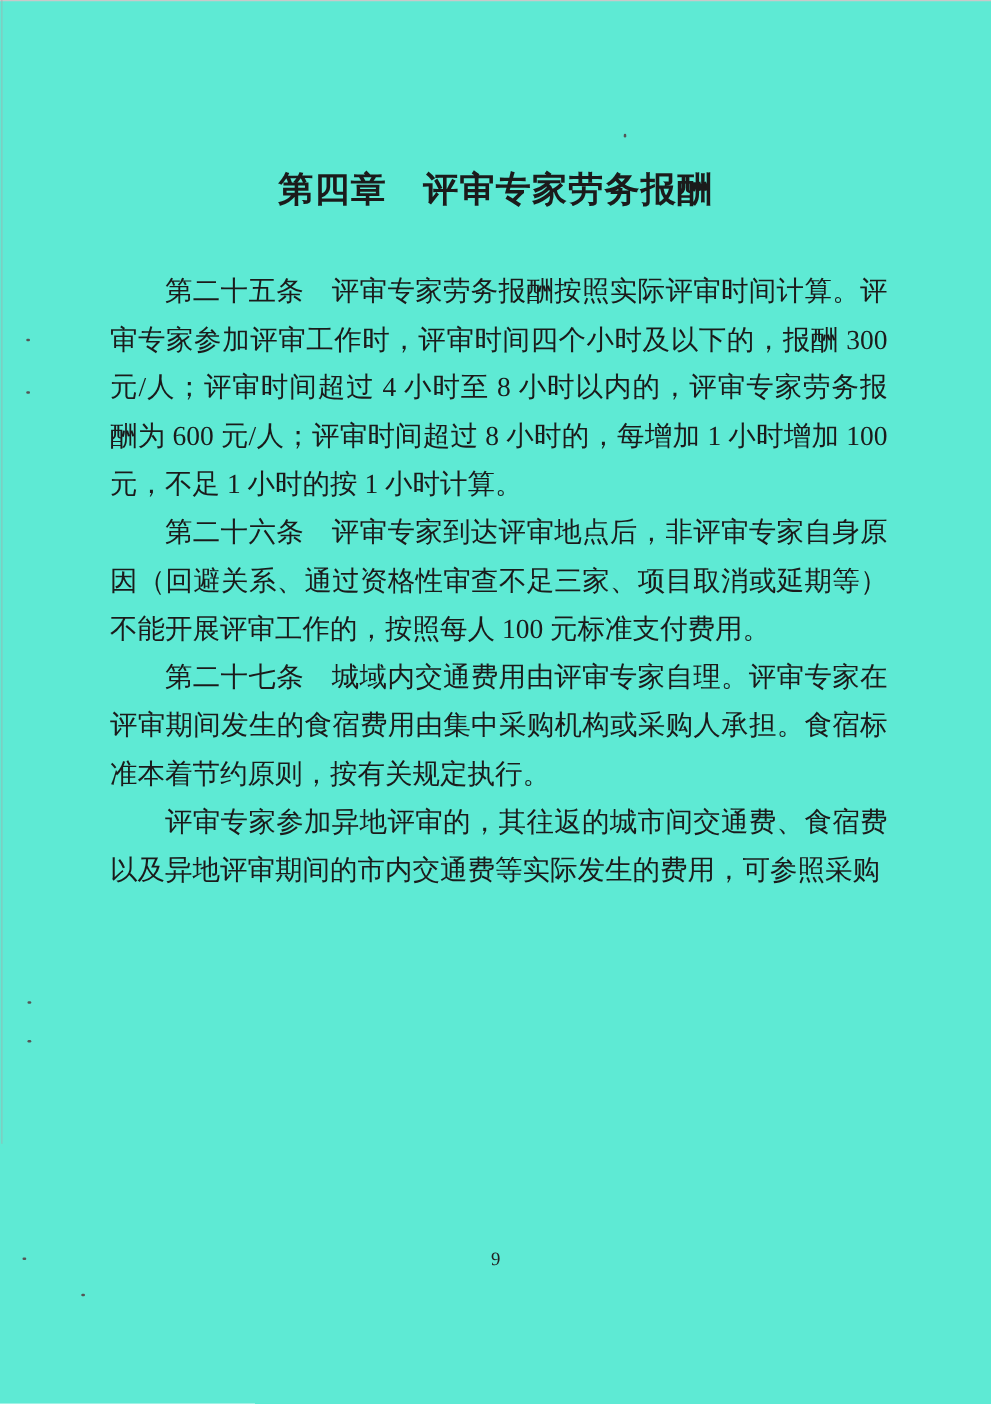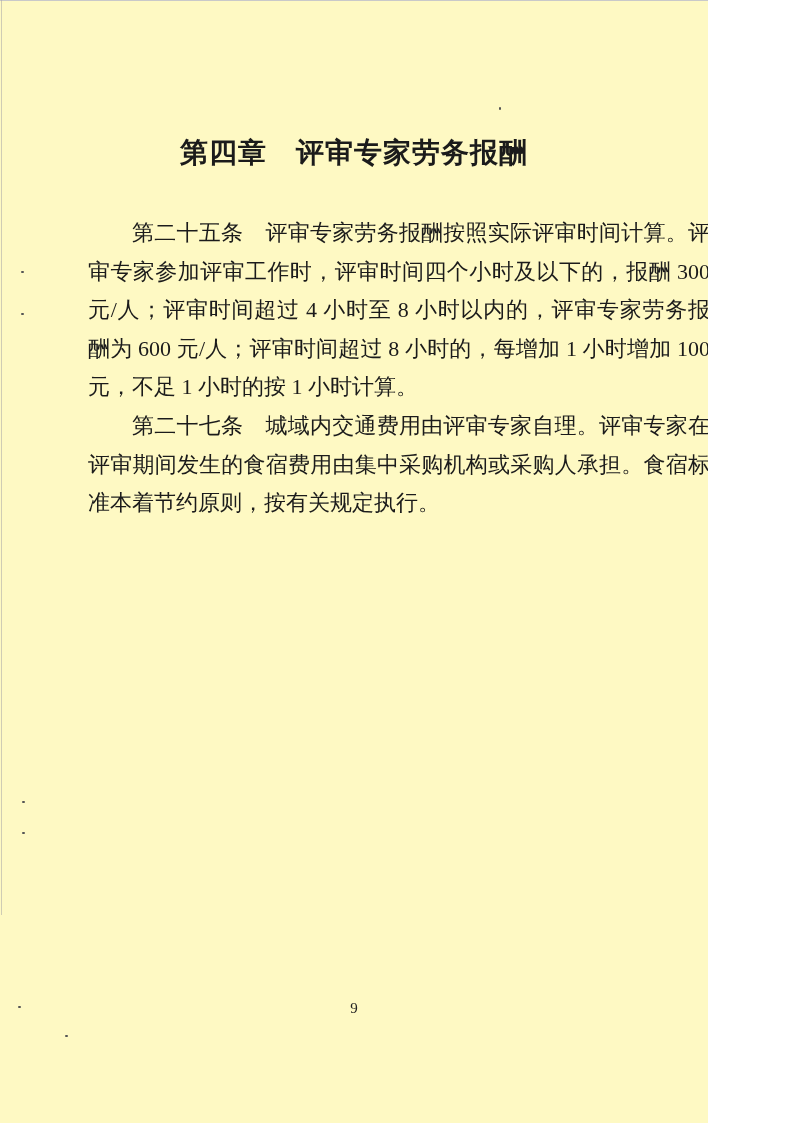--- a/index.html
+++ b/index.html
@@ -2,23 +2,23 @@
 <html><head>
 <meta charset="utf-8">
 <style>
   html, body {
     margin: 0;
     padding: 0;
     background: #ffffff;
   }
   .page {
     position: relative;
-    width: 708px;
+    width: 793px;
     height: 1123px;
-    background: #fef9c3;
+    background: #5eead4;
     overflow: hidden;
     font-family: "Liberation Serif", "DejaVu Serif", serif;
     color: #1b1b1b;
   }
   .doc-title {
     position: absolute;
     top: 133px;
     left: 0;
     width: 100%;
     text-align: center;
@@ -77,21 +77,23 @@
 
 <div class="page">
 
   <div class="edge-top"></div>
   <div class="edge-left"></div>
 
   <div class="doc-title">第四章　评审专家劳务报酬</div>
 
   <div class="doc-body">
     <p>第二十五条　评审专家劳务报酬按照实际评审时间计算。评审专家参加评审工作时，评审时间四个小时及以下的，报酬 300 元/人；评审时间超过 4 小时至 8 小时以内的，评审专家劳务报酬为 600 元/人；评审时间超过 8 小时的，每增加 1 小时增加 100 元，不足 1 小时的按 1 小时计算。</p>
+    <p>第二十六条　评审专家到达评审地点后，非评审专家自身原因（回避关系、通过资格性审查不足三家、项目取消或延期等）不能开展评审工作的，按照每人 100 元标准支付费用。</p>
     <p>第二十七条　城域内交通费用由评审专家自理。评审专家在评审期间发生的食宿费用由集中采购机构或采购人承担。食宿标准本着节约原则，按有关规定执行。</p>
+    <p>评审专家参加异地评审的，其往返的城市间交通费、食宿费以及异地评审期间的市内交通费等实际发生的费用，可参照采购</p>
   </div>
 
   <div class="page-number">9</div>
 
   <div class="speck" style="left:21px; top:271px; width:3px; height:2px;"></div>
   <div class="speck" style="left:21px; top:313px; width:3px; height:2px;"></div>
   <div class="speck" style="left:22px; top:801px; width:3px; height:2px;"></div>
   <div class="speck" style="left:22px; top:832px; width:3px; height:2px;"></div>
   <div class="speck" style="left:18px; top:1006px; width:3px; height:2px;"></div>
   <div class="speck" style="left:65px; top:1035px; width:3px; height:2px;"></div>

